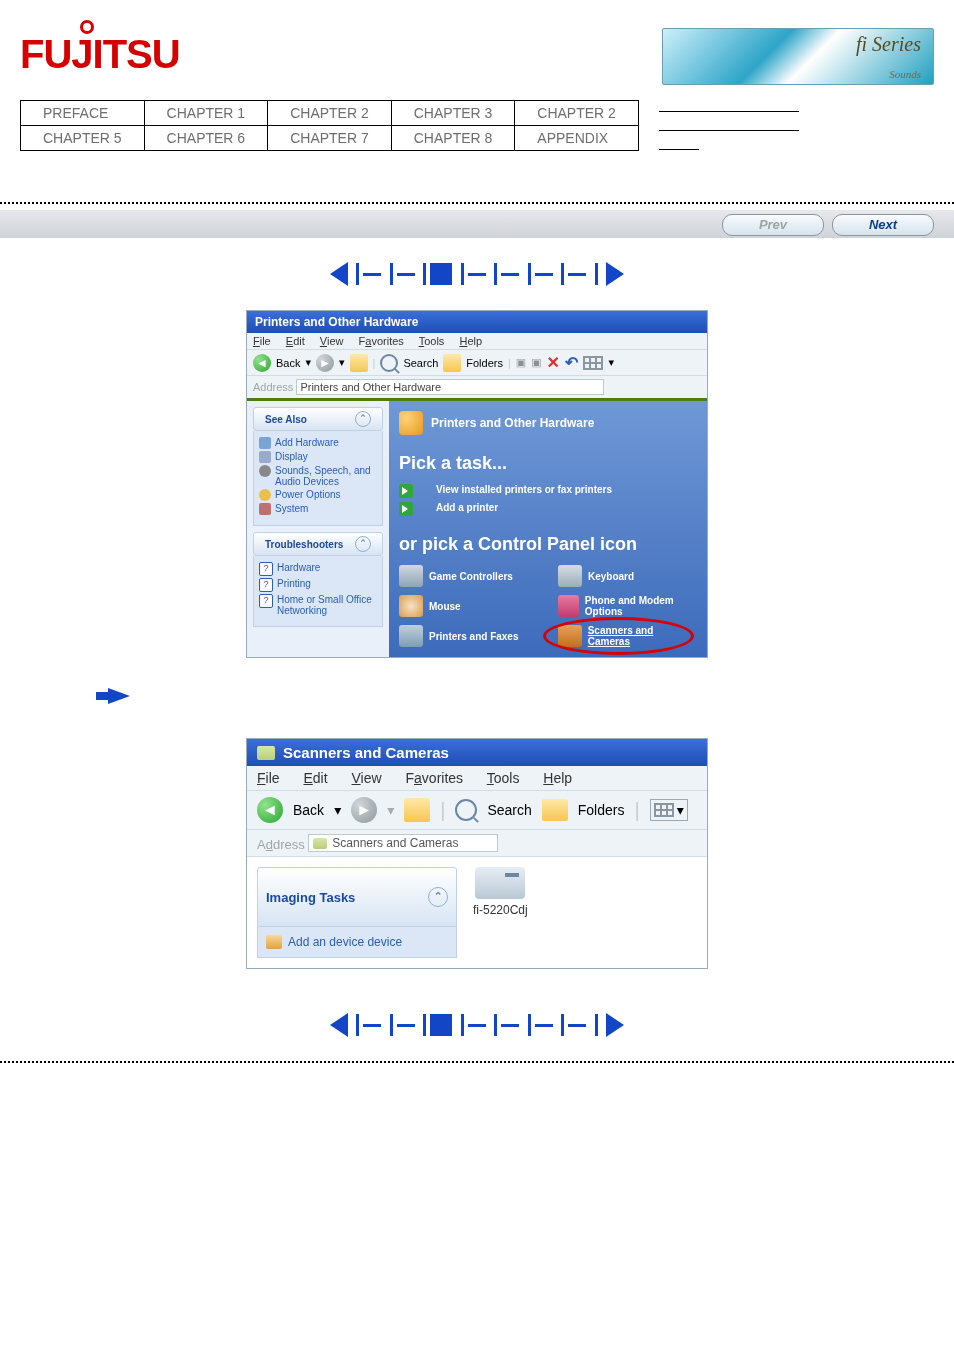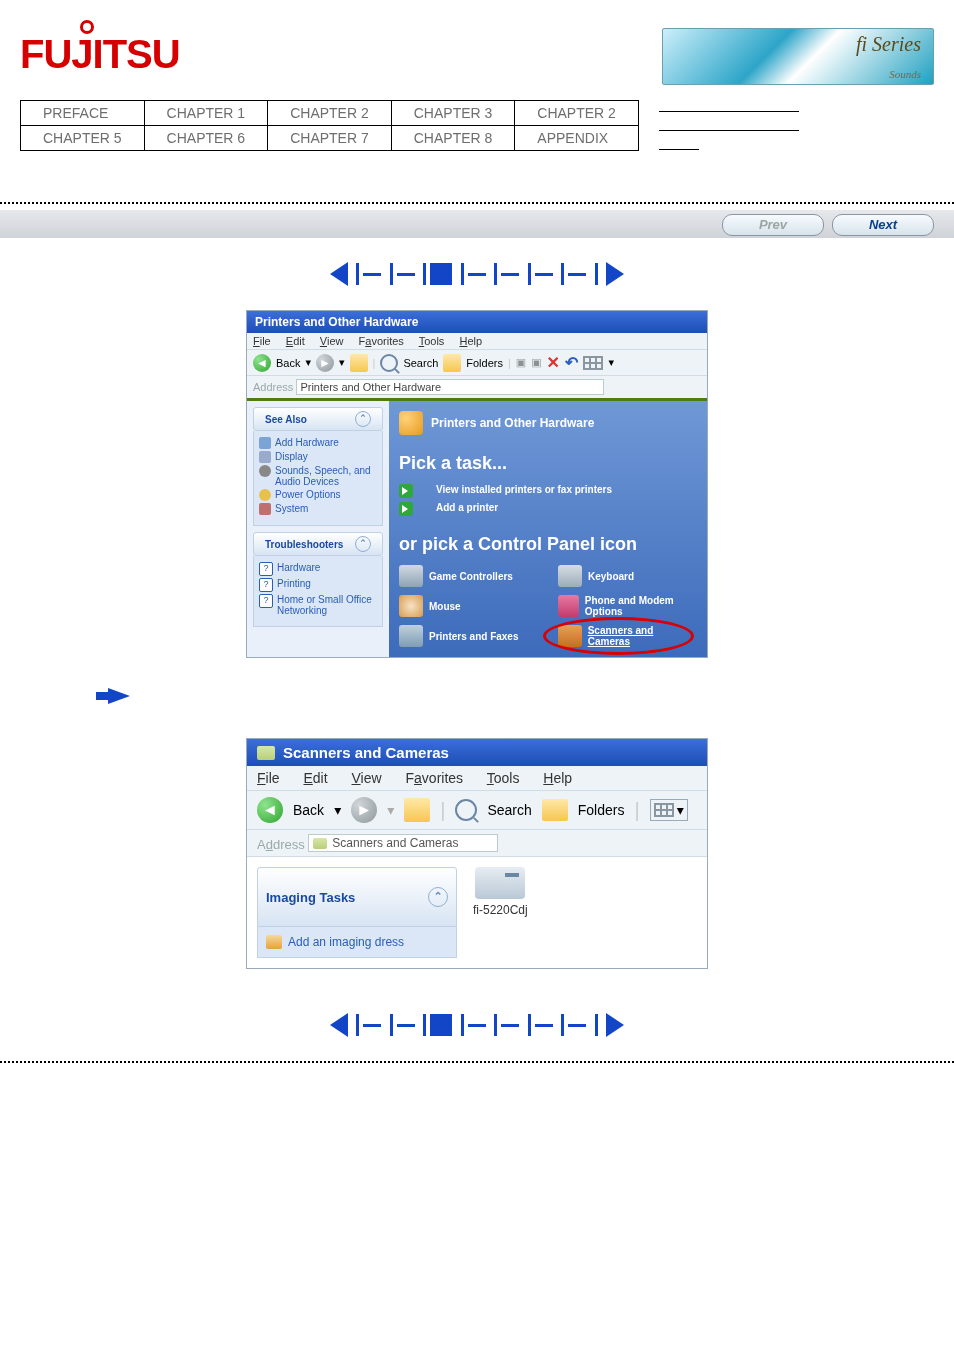--- a/index.html
+++ b/index.html
@@ -345,21 +345,21 @@
   </div>
   <div class="body">
     <div class="side">
       <div class="pan2h">
         <span>Imaging Tasks</span>
         <span class="collapse">⌃</span>
       </div>
       <div class="pan2b">
         <div class="row">
           <span style="width:16px;height:14px;background:linear-gradient(#f6d89a,#e5a23a);border-radius:2px;"></span>
-          <span>Add an imaging dress</span>
+          <span>Add an device device</span>
         </div>
       </div>
     </div>
     <div class="device">
       <div class="ic"></div>
       <div>fi-5220Cdj</div>
     </div>
   </div>
 </div>
 

